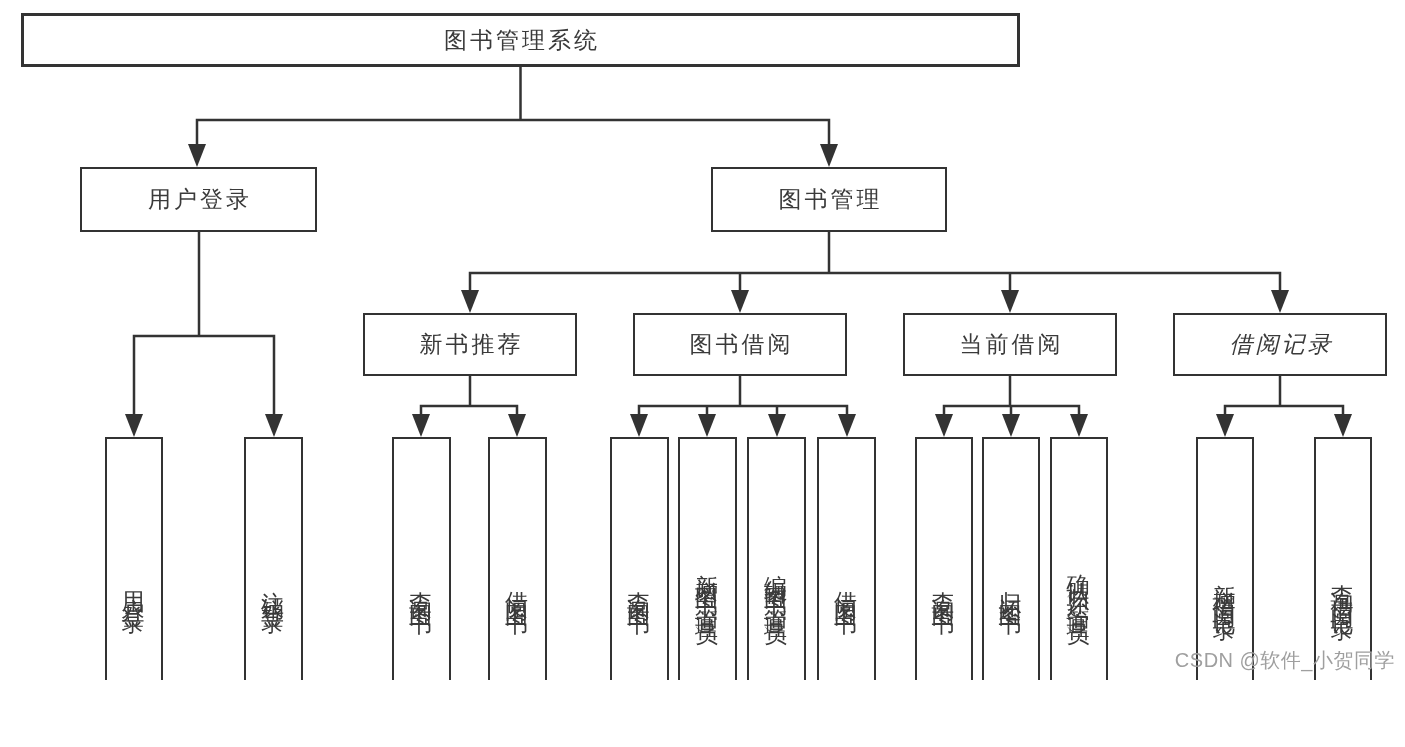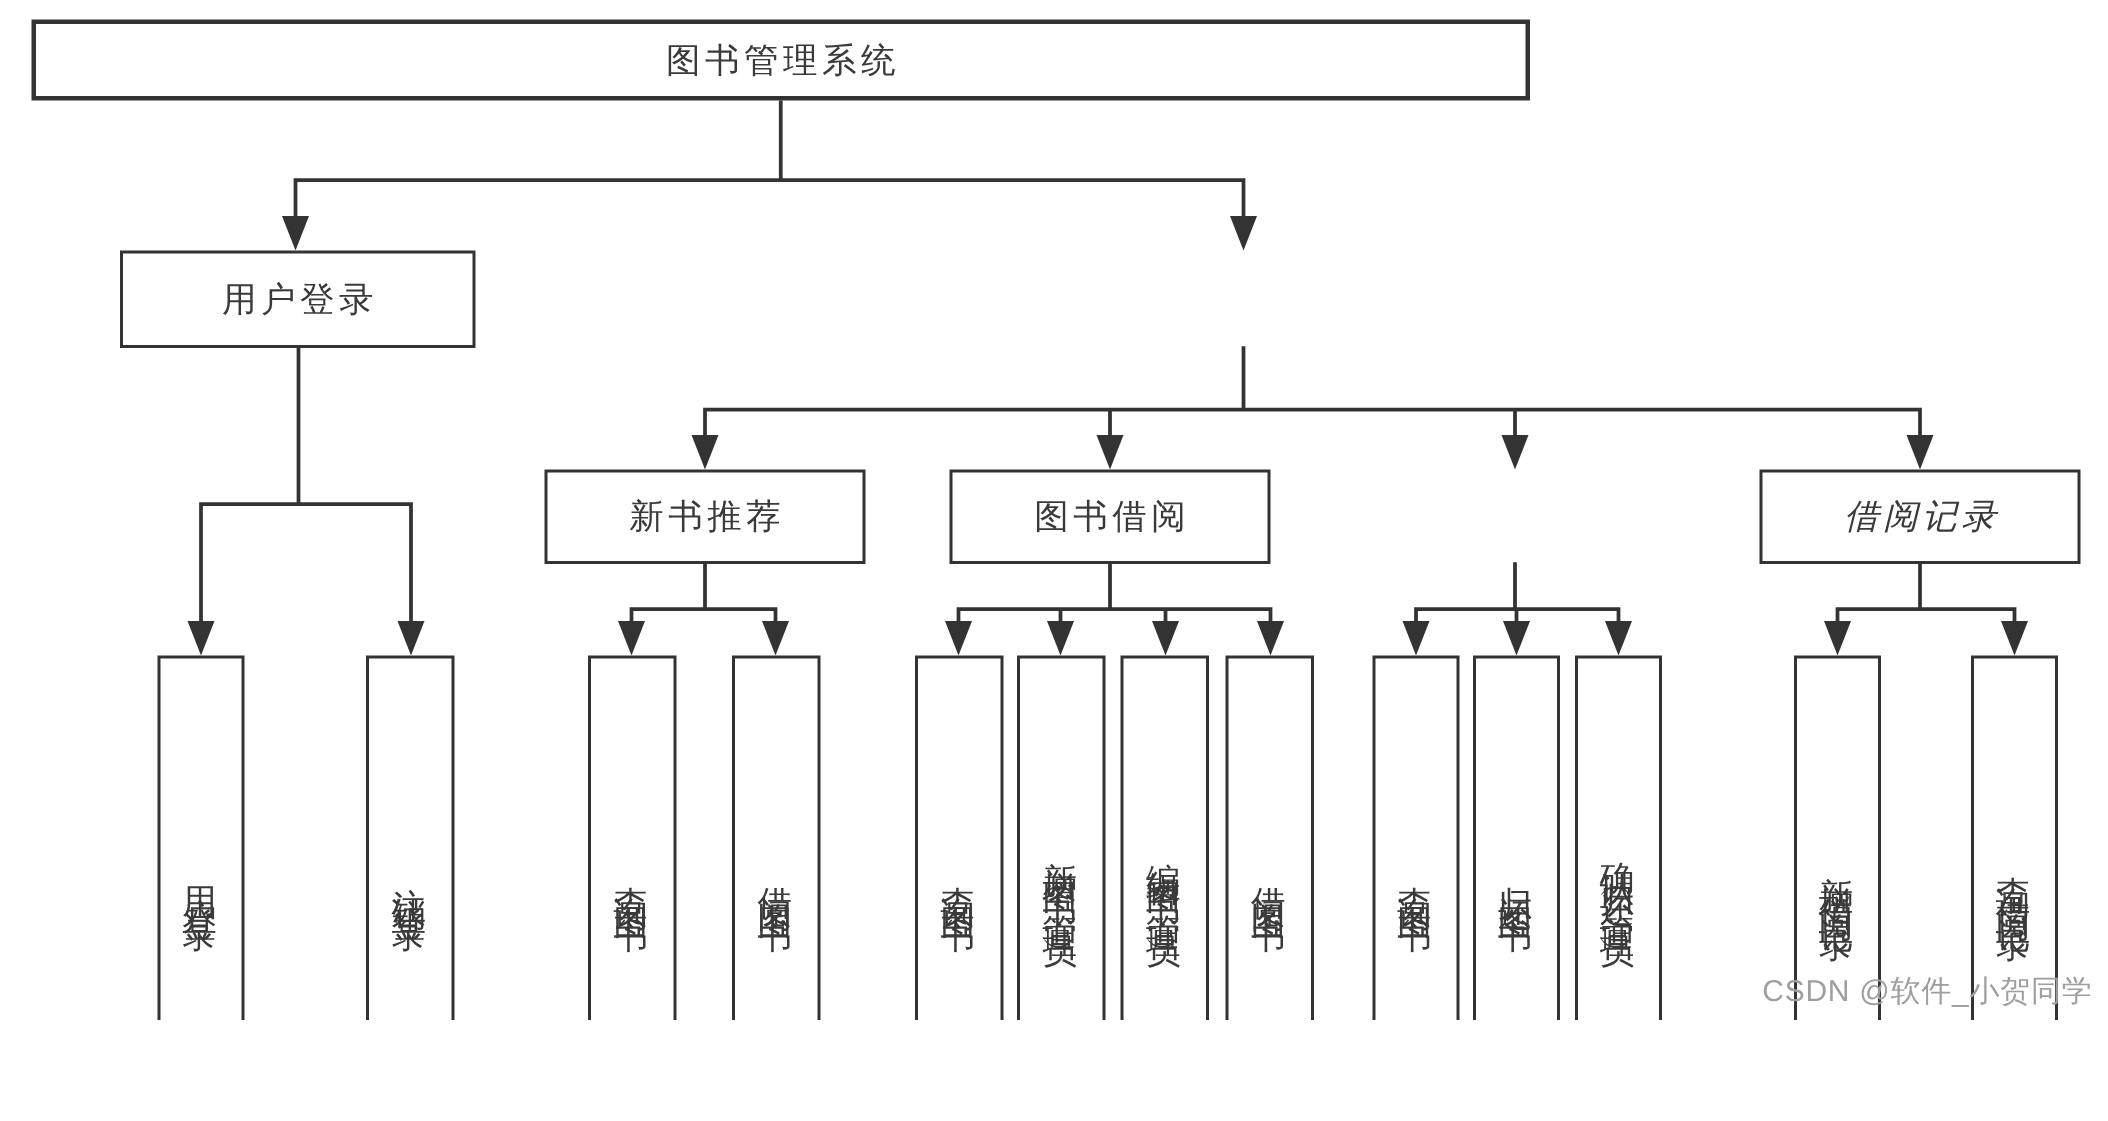--- a/index.html
+++ b/index.html
@@ -110,26 +110,32 @@
     </g>
   </svg>
 
   <div class="node hbox root-box" style="left:21px; top:13px; width:999px; height:54px;">
     <span>图书管理系统</span>
   </div>
 
   <div class="node hbox" style="left:80px; top:167px; width:237px; height:65px;">
     <span>用户登录</span>
   </div>
+  <div class="node hbox" style="left:711px; top:167px; width:236px; height:65px;">
+    <span>图书管理</span>
+  </div>
 
   <div class="node hbox" style="left:363px; top:313px; width:214px; height:63px;">
     <span>新书推荐</span>
   </div>
   <div class="node hbox" style="left:633px; top:313px; width:214px; height:63px;">
     <span>图书借阅</span>
+  </div>
+  <div class="node hbox" style="left:903px; top:313px; width:214px; height:63px;">
+    <span>当前借阅</span>
   </div>
   <div class="node hbox" style="left:1173px; top:313px; width:214px; height:63px;font-style:italic;">
     <span>借阅记录</span>
   </div>
 
   <div class="node leaf" style="left:105px; width:58px;">
     <span>用户登录</span>
   </div>
   <div class="node leaf" style="left:244px; width:59px;">
     <span>注销登录</span>

